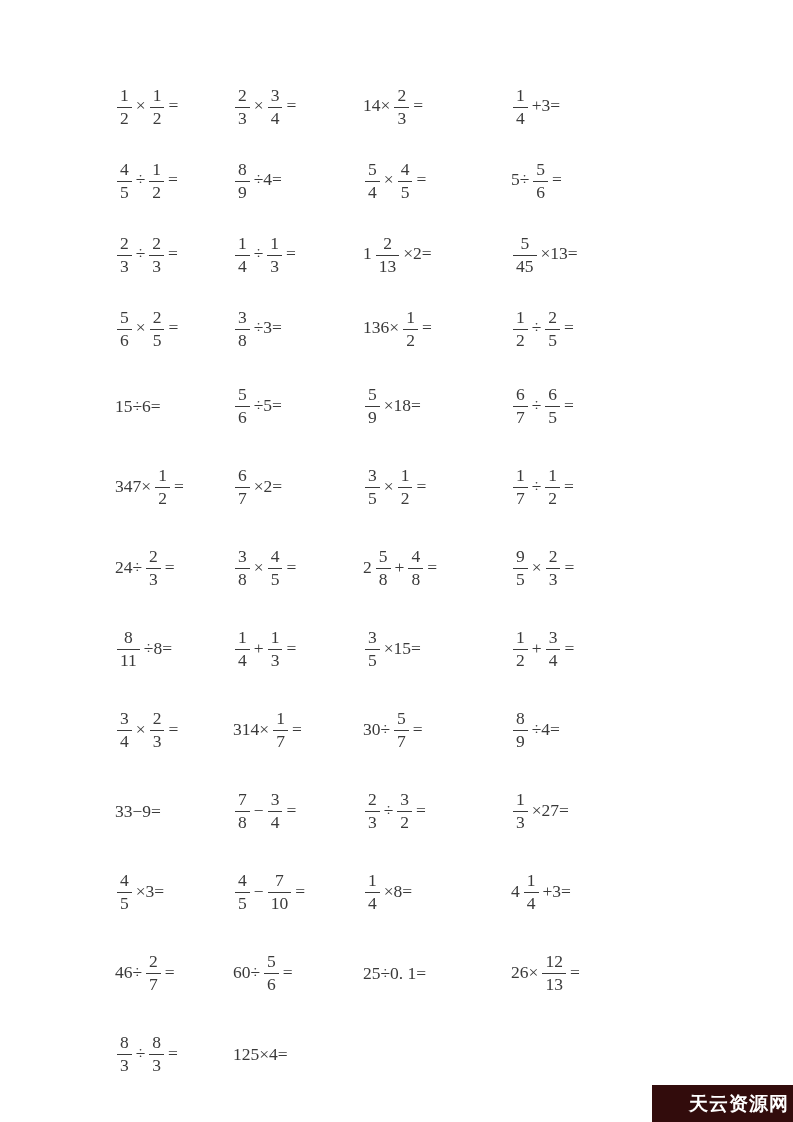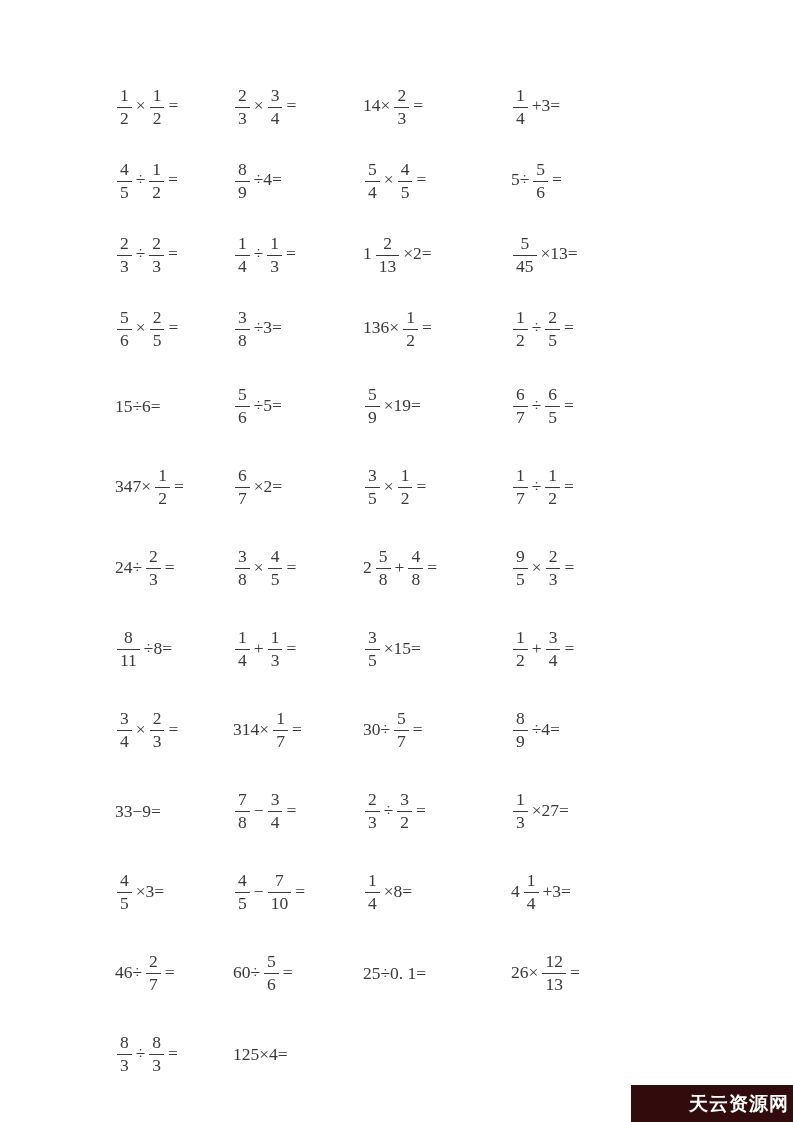--- a/index.html
+++ b/index.html
@@ -42,21 +42,21 @@
   }
   .frac .num{
     display:block;
     padding:0 3px 1px 3px;
     border-bottom:1.4px solid var(--ink,#3a3a3a);
   }
   .frac .den{display:block;padding:1px 3px 0 3px;}
   .watermark{
     position:absolute;
     right:0;bottom:0;
-    width:162px;height:37px;
+    width:141px;height:37px;
     background:var(--wm-bg,#320c0c);
     color:var(--wm-text,#ffffff);
     display:flex;align-items:center;justify-content:flex-end;
     padding-right:4px;box-sizing:border-box;
     font-family:"DejaVu Sans","Liberation Sans",sans-serif;
     font-weight:bold;font-size:19px;letter-spacing:1px;
   }
 </style>
 </head>
 <body>
@@ -84,21 +84,21 @@
       </div>
       <div class="row">
         <div class="cell"><span class="problem"><span class="frac"><span class="num">5</span><span class="den">6</span></span><span class="tok">×</span><span class="frac"><span class="num">2</span><span class="den">5</span></span><span class="tok">=</span></span></div>
         <div class="cell"><span class="problem"><span class="frac"><span class="num">3</span><span class="den">8</span></span><span class="tok">÷3=</span></span></div>
         <div class="cell"><span class="problem"><span class="tok">136×</span><span class="frac"><span class="num">1</span><span class="den">2</span></span><span class="tok">=</span></span></div>
         <div class="cell"><span class="problem"><span class="frac"><span class="num">1</span><span class="den">2</span></span><span class="tok">÷</span><span class="frac"><span class="num">2</span><span class="den">5</span></span><span class="tok">=</span></span></div>
       </div>
       <div class="row">
         <div class="cell"><span class="problem"><span class="tok">15÷6=</span></span></div>
         <div class="cell"><span class="problem"><span class="frac"><span class="num">5</span><span class="den">6</span></span><span class="tok">÷5=</span></span></div>
-        <div class="cell"><span class="problem"><span class="frac"><span class="num">5</span><span class="den">9</span></span><span class="tok">×19=</span></span></div>
+        <div class="cell"><span class="problem"><span class="frac"><span class="num">5</span><span class="den">9</span></span><span class="tok">×18=</span></span></div>
         <div class="cell"><span class="problem"><span class="frac"><span class="num">6</span><span class="den">7</span></span><span class="tok">÷</span><span class="frac"><span class="num">6</span><span class="den">5</span></span><span class="tok">=</span></span></div>
       </div>
       <div class="row">
         <div class="cell"><span class="problem"><span class="tok">347×</span><span class="frac"><span class="num">1</span><span class="den">2</span></span><span class="tok">=</span></span></div>
         <div class="cell"><span class="problem"><span class="frac"><span class="num">6</span><span class="den">7</span></span><span class="tok">×2=</span></span></div>
         <div class="cell"><span class="problem"><span class="frac"><span class="num">3</span><span class="den">5</span></span><span class="tok">×</span><span class="frac"><span class="num">1</span><span class="den">2</span></span><span class="tok">=</span></span></div>
         <div class="cell"><span class="problem"><span class="frac"><span class="num">1</span><span class="den">7</span></span><span class="tok">÷</span><span class="frac"><span class="num">1</span><span class="den">2</span></span><span class="tok">=</span></span></div>
       </div>
       <div class="row">
         <div class="cell"><span class="problem"><span class="tok">24÷</span><span class="frac"><span class="num">2</span><span class="den">3</span></span><span class="tok">=</span></span></div>

